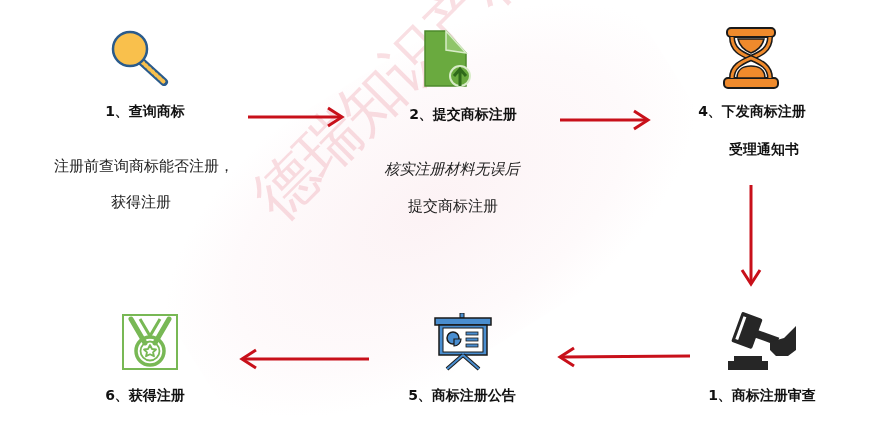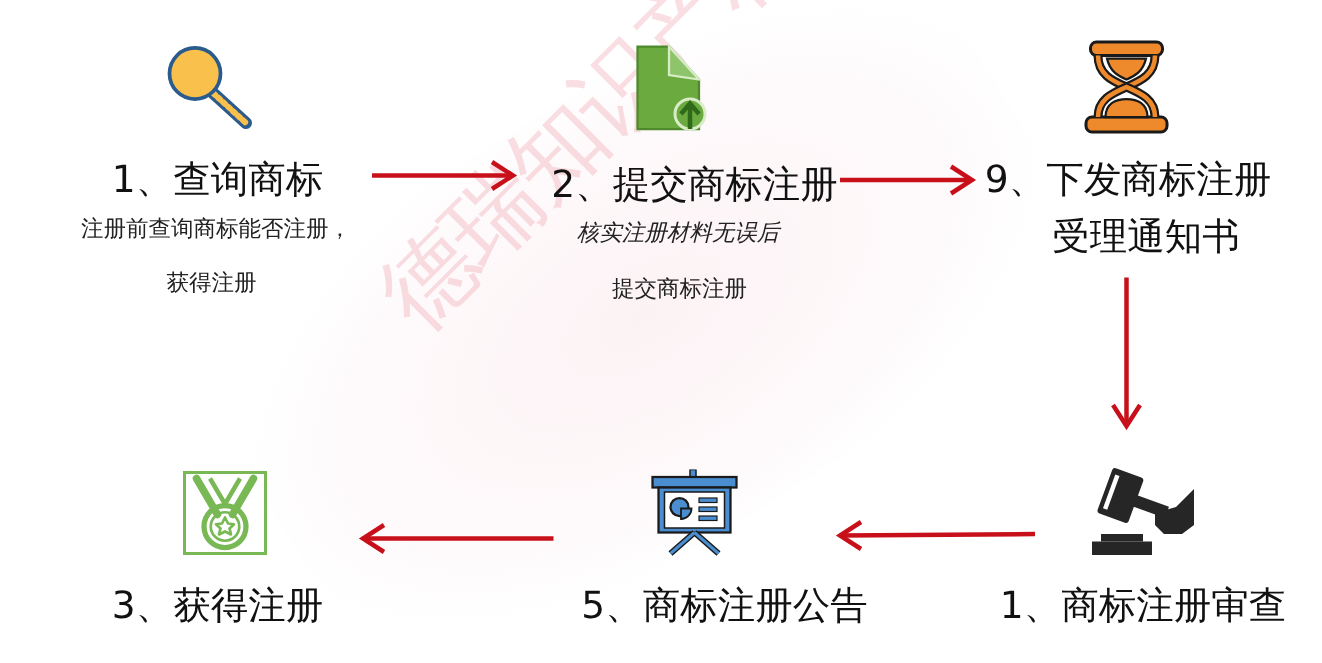--- a/index.html
+++ b/index.html
@@ -10,22 +10,22 @@
     background:radial-gradient(ellipse at center, rgba(250,232,236,0.55) 0%, rgba(252,240,243,0.35) 55%, rgba(255,255,255,0) 75%);
     transform:rotate(-32deg); pointer-events:none;
   }
   .watermark-text {
     position:absolute; left:235px; top:178px; width:420px; text-align:left;
     font-size:62px; color:rgba(220,80,100,0.18); letter-spacing:-2px;
     transform:rotate(-45deg); transform-origin:left top; white-space:nowrap;
     font-family:"DejaVu Serif", serif; pointer-events:none;
   }
   .icon { position:absolute; }
-  .title { position:absolute; font-weight:normal; font-size:25px; white-space:nowrap; text-align:center; transform:translateX(-50%); }
-  .desc { position:absolute; font-size:15px; white-space:nowrap; text-align:center; transform:translateX(-50%); color:#222; }
+  .title { position:absolute; font-weight:bold; font-size:14px; white-space:nowrap; text-align:center; transform:translateX(-50%); }
+  .desc { position:absolute; font-size:15px; white-space:nowrap; text-align:center; transform:translateX(-50%); color:#222;margin-top:14px; }
   .arrow { position:absolute; }
 </style>
 </head>
 <body>
 
 <div class="watermark-blob"></div>
 <div class="watermark-text">德瑞知识产权</div>
 
 <div>
   <svg class="icon" style="left:108px;top:28px;" width="62" height="58" viewBox="0 0 62 58">
@@ -64,21 +64,21 @@
   <svg class="icon" style="left:722px;top:26px;" width="58" height="64" viewBox="0 0 58 64">
     <rect x="5" y="2" width="48" height="9" rx="4" fill="#ef8a2c" stroke="#1a1a1a" stroke-width="2"></rect>
     <rect x="2" y="52" width="54" height="10" rx="4" fill="#ef8a2c" stroke="#1a1a1a" stroke-width="2"></rect>
     <path d="M10,11 C10,24 20,28 29,32 C38,28 48,24 48,11" fill="none" stroke="#1a1a1a" stroke-width="6"></path>
     <path d="M10,11 C10,24 20,28 29,32 C38,28 48,24 48,11" fill="none" stroke="#ef8a2c" stroke-width="3"></path>
     <path d="M16,13 C18,22 24,25 29,27 C34,25 40,22 42,13 Z" fill="#ef8a2c" stroke="#1a1a1a" stroke-width="1.5"></path>
     <path d="M10,52 C10,40 20,36 29,32 C38,36 48,40 48,52" fill="none" stroke="#1a1a1a" stroke-width="6"></path>
     <path d="M10,52 C10,40 20,36 29,32 C38,36 48,40 48,52" fill="none" stroke="#ef8a2c" stroke-width="3"></path>
     <path d="M15,52 C15,43 22,40 29,40 C36,40 43,43 43,52 Z" fill="#ef8a2c" stroke="#1a1a1a" stroke-width="1.5"></path>
   </svg>
-  <div class="title" style="left:752px;top:103px;">9、下发商标注册</div>
+  <div class="title" style="left:752px;top:103px;">4、下发商标注册</div>
   <div class="title" style="left:752px;top:141px;margin-left:12px;">受理通知书</div>
 </div>
 
 <svg class="arrow" style="left:738px;top:183px;" width="26" height="106" viewBox="0 0 26 106">
   <line x1="13" y1="2" x2="13" y2="100" stroke="#c8101a" stroke-width="3"></line>
   <polyline points="4,87 13,101 22,87" fill="none" stroke="#c8101a" stroke-width="3"></polyline>
 </svg>
 
 <div>
   <svg class="icon" style="left:724px;top:312px;" width="78" height="58" viewBox="0 0 78 58">
@@ -108,31 +108,31 @@
     <circle cx="20" cy="25" r="6" fill="#4a8ed0" stroke="#1a1a1a" stroke-width="1.5"></circle>
     <path d="M21,26 L28,26 A7,7 0 0 1 21,33 Z" fill="#4a8ed0" stroke="#1a1a1a" stroke-width="1.2"></path>
     <rect x="33" y="19" width="12" height="3" fill="#4a8ed0" stroke="#1a1a1a" stroke-width="0.8"></rect>
     <rect x="33" y="25" width="12" height="3" fill="#4a8ed0" stroke="#1a1a1a" stroke-width="0.8"></rect>
     <rect x="33" y="31" width="12" height="3" fill="#4a8ed0" stroke="#1a1a1a" stroke-width="0.8"></rect>
     <line x1="30" y1="42" x2="14" y2="56" stroke="#1a1a1a" stroke-width="4"></line>
     <line x1="30" y1="42" x2="46" y2="56" stroke="#1a1a1a" stroke-width="4"></line>
     <line x1="30" y1="42" x2="14" y2="56" stroke="#4a8ed0" stroke-width="2"></line>
     <line x1="30" y1="42" x2="46" y2="56" stroke="#4a8ed0" stroke-width="2"></line>
   </svg>
-  <div class="title" style="left:483px;top:387px;">5、商标注册公告</div>
+  <div class="title" style="left:462px;top:387px;">5、商标注册公告</div>
 </div>
 
 <svg class="arrow" style="left:238px;top:346px;" width="134" height="26" viewBox="0 0 134 26">
   <line x1="5" y1="13" x2="131" y2="13" stroke="#c8101a" stroke-width="3"></line>
   <polyline points="18,4 4,13 18,22" fill="none" stroke="#c8101a" stroke-width="3"></polyline>
 </svg>
 
 <div>
   <svg class="icon" style="left:121px;top:313px;" width="58" height="58" viewBox="0 0 58 58">
     <rect x="2" y="2" width="54" height="54" fill="none" stroke="#78b855" stroke-width="2"></rect>
     <path d="M10,6 L24,30 M48,6 L34,30" fill="none" stroke="#78b855" stroke-width="5" stroke-linecap="round"></path>
     <path d="M19,6 L29,23 L39,6" fill="none" stroke="#78b855" stroke-width="3"></path>
     <circle cx="29" cy="38" r="14" fill="none" stroke="#78b855" stroke-width="3.5"></circle>
     <circle cx="29" cy="38" r="9.5" fill="none" stroke="#78b855" stroke-width="1.8"></circle>
     <path d="M29,32 L31,36 L35,36.5 L32,39.3 L33,43.3 L29,41.3 L25,43.3 L26,39.3 L23,36.5 L27,36 Z" fill="none" stroke="#78b855" stroke-width="1.8" stroke-linejoin="round"></path>
   </svg>
-  <div class="title" style="left:145px;top:387px;">3、获得注册</div>
+  <div class="title" style="left:145px;top:387px;">6、获得注册</div>
 </div>
 
 </body></html>

